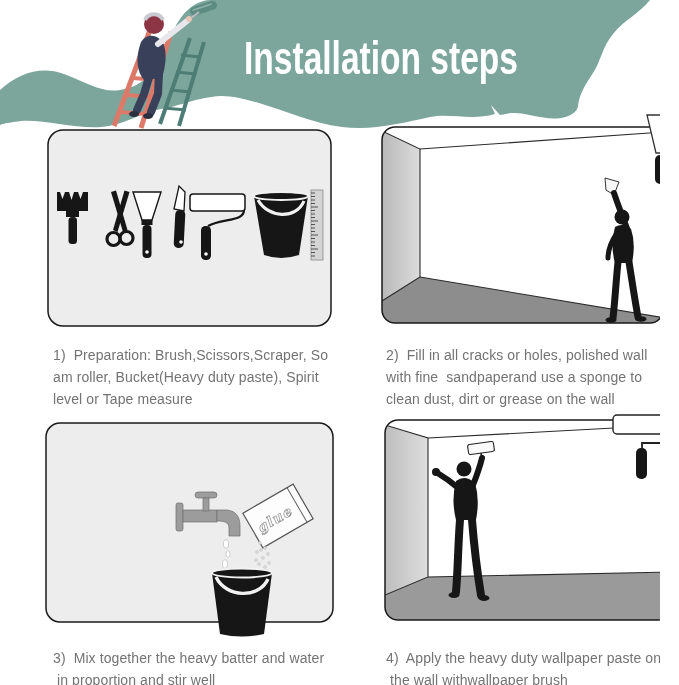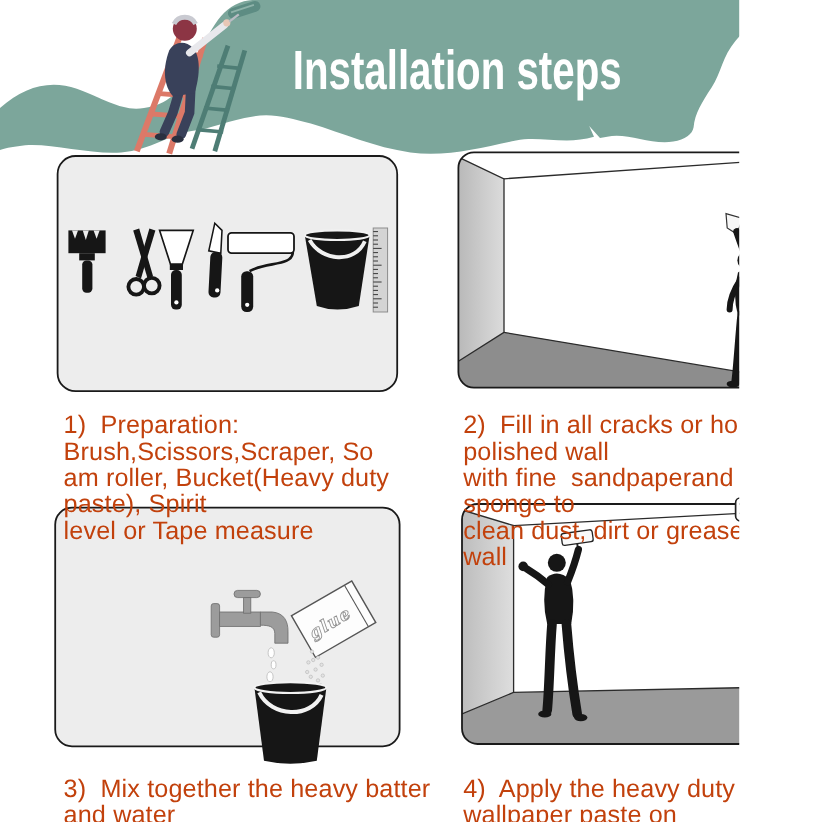--- a/index.html
+++ b/index.html
@@ -1,20 +1,20 @@
 <!DOCTYPE html>
 <html style="--banner_teal: #7CA69B; --ink: #161616; --panel_gray: #EDEDED; --floor_gray: #8D8D8D; --wall_gray: #D6D6D6; --ladder_salmon: #DC7968; --ladder_teal: #4E7D75; --suit_navy: #39415A; --hair_maroon: #8C3544; --roller_teal: #5D8C83;"><head>
 <meta charset="utf-8">
 <style>
   html,body{margin:0;padding:0;background:#fff;}
   .stage{position:relative;width:616px;height:685px;background:#fff;overflow:hidden;
-         font-family:"Liberation Sans",sans-serif;}
+         font-family:"Liberation Sans",sans-serif;padding-left:44px;}
   .abs{position:absolute;}
-  .caption{position:absolute;white-space:pre-wrap;font-size:21px;line-height:22px;
-           color:#c2410c;letter-spacing:0.1px;}
+  .caption{position:absolute;white-space:pre-wrap;font-size:14px;line-height:22px;
+           color:#737373;letter-spacing:0.1px;}
   .teal{fill:var(--banner_teal,#7CA69B);}
   .ink{fill:var(--ink,#161616);}
   .ink-st{stroke:var(--ink,#161616);}
   .panelbg{fill:var(--panel_gray,#EDEDED);}
   .floor2{fill:var(--floor_gray,#8D8D8D);}
   .floor4{fill:#9A9A9A;}
   .title-text{fill:#ffffff;font-family:"Liberation Sans",sans-serif;font-weight:bold;}
   .glue-text{font-family:"DejaVu Serif",serif;font-style:italic;font-weight:bold;
              fill:#fdfdfd;stroke:#8f8f8f;stroke-width:0.7px;}
 </style>

